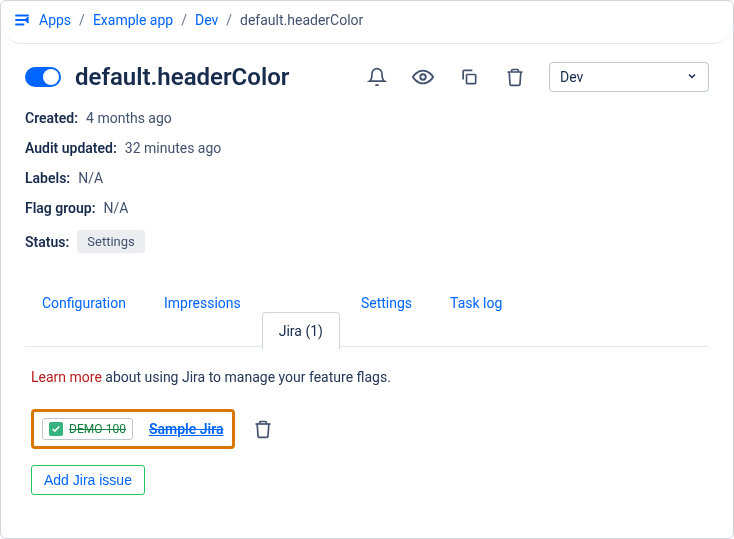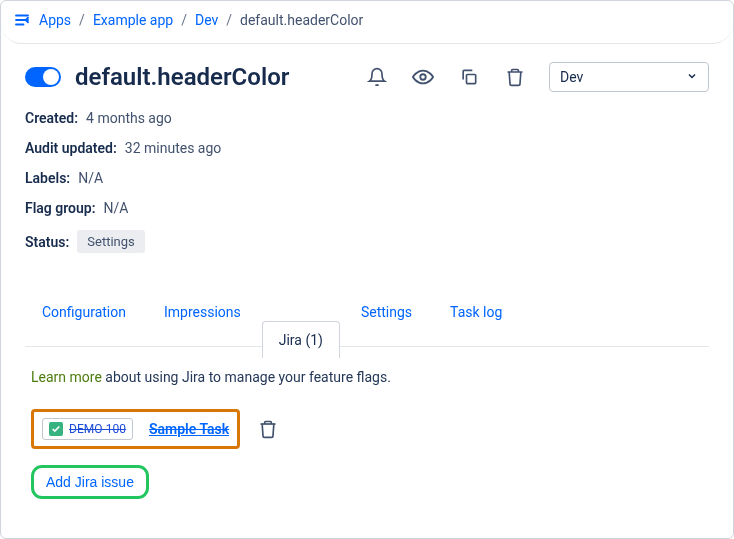--- a/index.html
+++ b/index.html
@@ -51,51 +51,51 @@
   .meta-label { font-weight:600; color:#172b4d; }
   .meta-value { color:#42526e; }
   .status-badge {
     background:#ecedf0; color:#42526e; padding:4px 10px; border-radius:3px; font-size:13px;
   }
   .tabs {
     display:flex; gap:4px; border-bottom:1px solid #e4e6eb; margin-top:28px;
   }
   .tab {
     padding:10px 16px; color:#0065ff; cursor:pointer; border:1px solid transparent; border-bottom:none;
-    position:relative; top:12px; background:transparent;
+    position:relative; top:3px; background:transparent;
   }
   .tab.active {
     color:#172b4d; border-color:#d0d4db; background:#fff; border-radius:4px 4px 0 0;margin-top:28px;
   }
   .tab-body { padding: 18px 6px; }
   .connected-line { color:#172b4d; }
   .connected-line b { font-weight:600; }
   .learn-line { margin-top:4px; }
-  .link { color:#4d7c0f; cursor:pointer; }
+  .link { color:#b91c1c; cursor:pointer; }
   .issue-row {
     display:flex; align-items:center; gap:18px; margin-top:24px;
   }
   .highlight-box {
     border:3px solid #d97706; border-radius:4px; padding:6px 8px; display:flex; align-items:center; gap:16px;
   }
   .issue-chip {
     display:flex; align-items:center; gap:6px; border:1px solid #c1c7d0; border-radius:3px; padding:3px 6px;
-    font-size:12px; color:#1d4ed8;
+    font-size:12px; color:#15803d;
   }
   .issue-chip .key { text-decoration: line-through; }
   .check-icon {
     width:14px; height:14px; background:#36b37e; border-radius:2px; display:flex; align-items:center; justify-content:center;
   }
   .issue-title {
     color:#0065ff; font-weight:600; text-decoration: underline line-through; cursor:pointer;
   }
   .trash { color:#42526e; cursor:pointer; display:flex; }
   .add-btn {
-    margin-top:16px; border:3px solid #22c55e; color:#0065ff; background:#fff;
-    padding:6px 12px; border-radius:11px; cursor:pointer; font-size:14px;
+    margin-top:16px; border:1px solid #22c55e; color:#0065ff; background:#fff;
+    padding:6px 12px; border-radius:3px; cursor:pointer; font-size:14px;
   }
 </style>
 </head>
 <body>
 
 <div class="topbar">
   <span class="menu-icon">
     <svg width="18" height="18" viewBox="0 0 24 24" fill="none" stroke="#0065ff" stroke-width="2.4" stroke-linecap="round">
         <line x1="4" y1="6" x2="20" y2="6"></line>
         <line x1="4" y1="12" x2="20" y2="12"></line>
@@ -193,21 +193,21 @@
     <div class="issue-row">
       <div class="highlight-box">
         <span class="issue-chip">
           <span class="check-icon">
             <svg width="10" height="10" viewBox="0 0 24 24" fill="none" stroke="#fff" stroke-width="4">
                 <polyline points="20 6 9 17 4 12"></polyline>
               </svg>
           </span>
           <span class="key">DEMO-100</span>
         </span>
-        <span class="issue-title">Sample Task</span>
+        <span class="issue-title">Sample Jira</span>
       </div>
       <span class="trash">
         <svg width="20" height="20" viewBox="0 0 24 24" fill="none" stroke="currentColor" stroke-width="2">
             <path d="M3 6h18"></path>
             <path d="M8 6V4a1 1 0 011-1h6a1 1 0 011 1v2"></path>
             <path d="M19 6l-1 14a2 2 0 01-2 2H8a2 2 0 01-2-2L5 6"></path>
           </svg>
       </span>
     </div>
 

